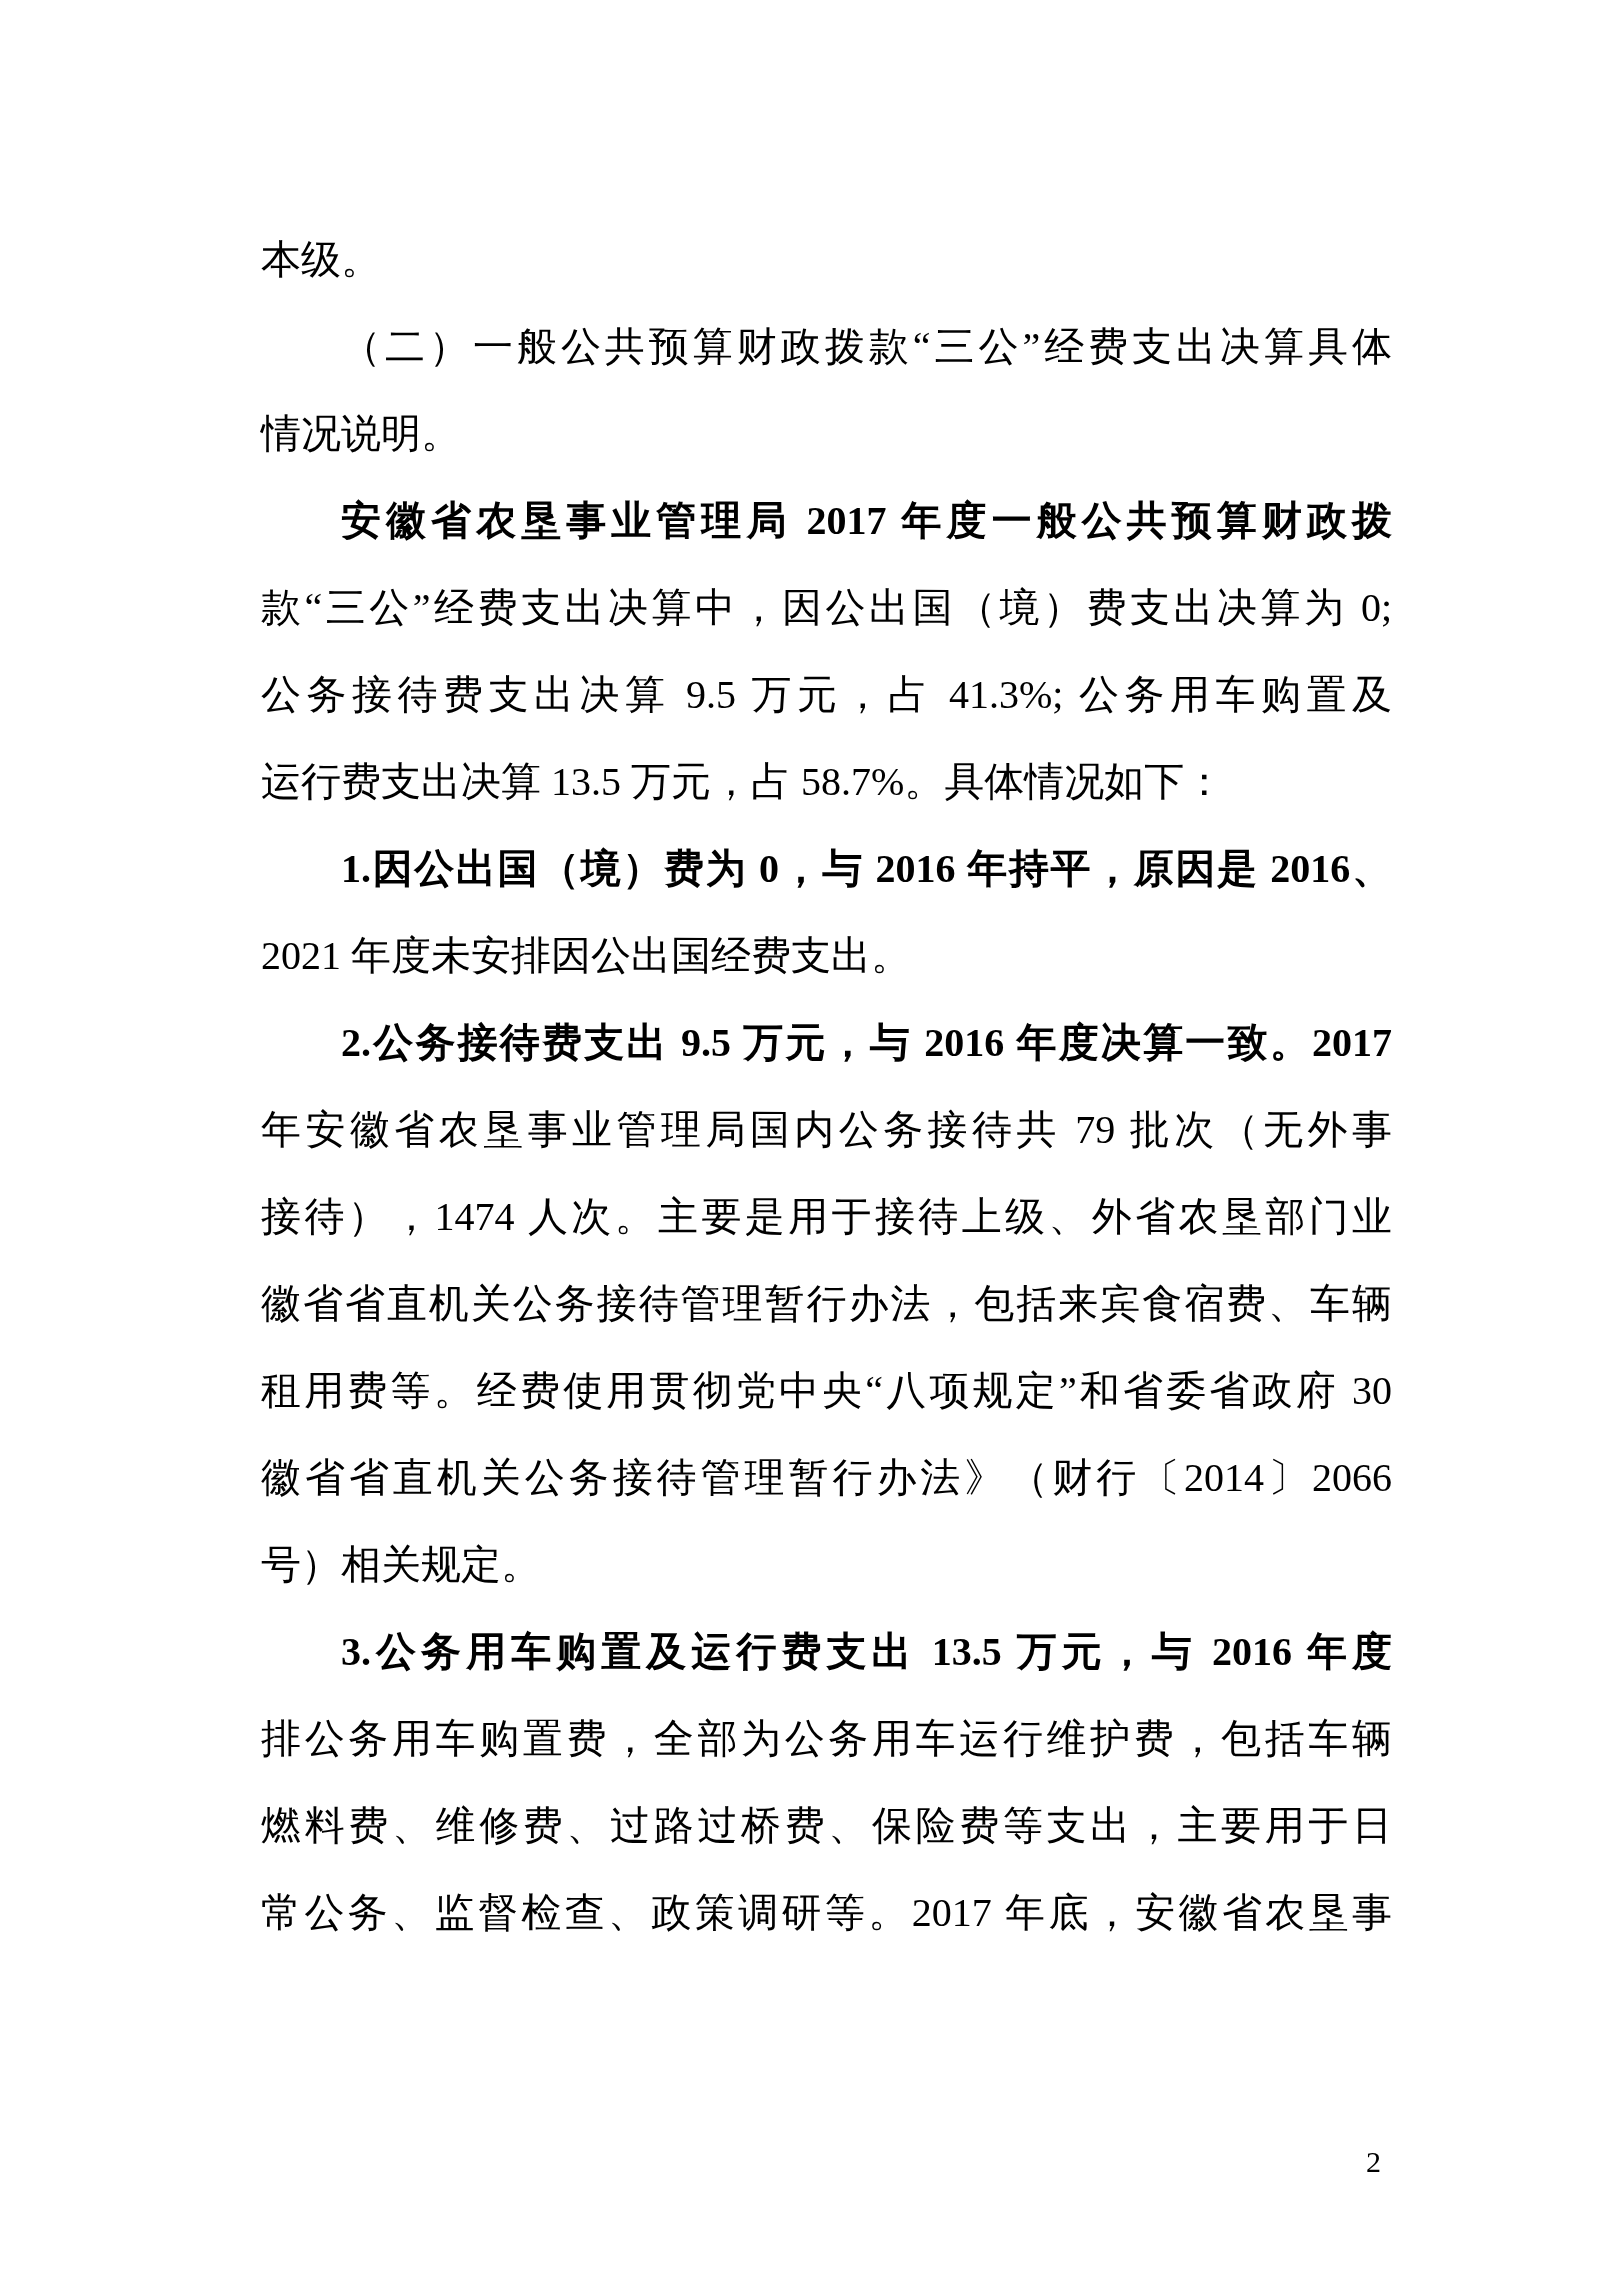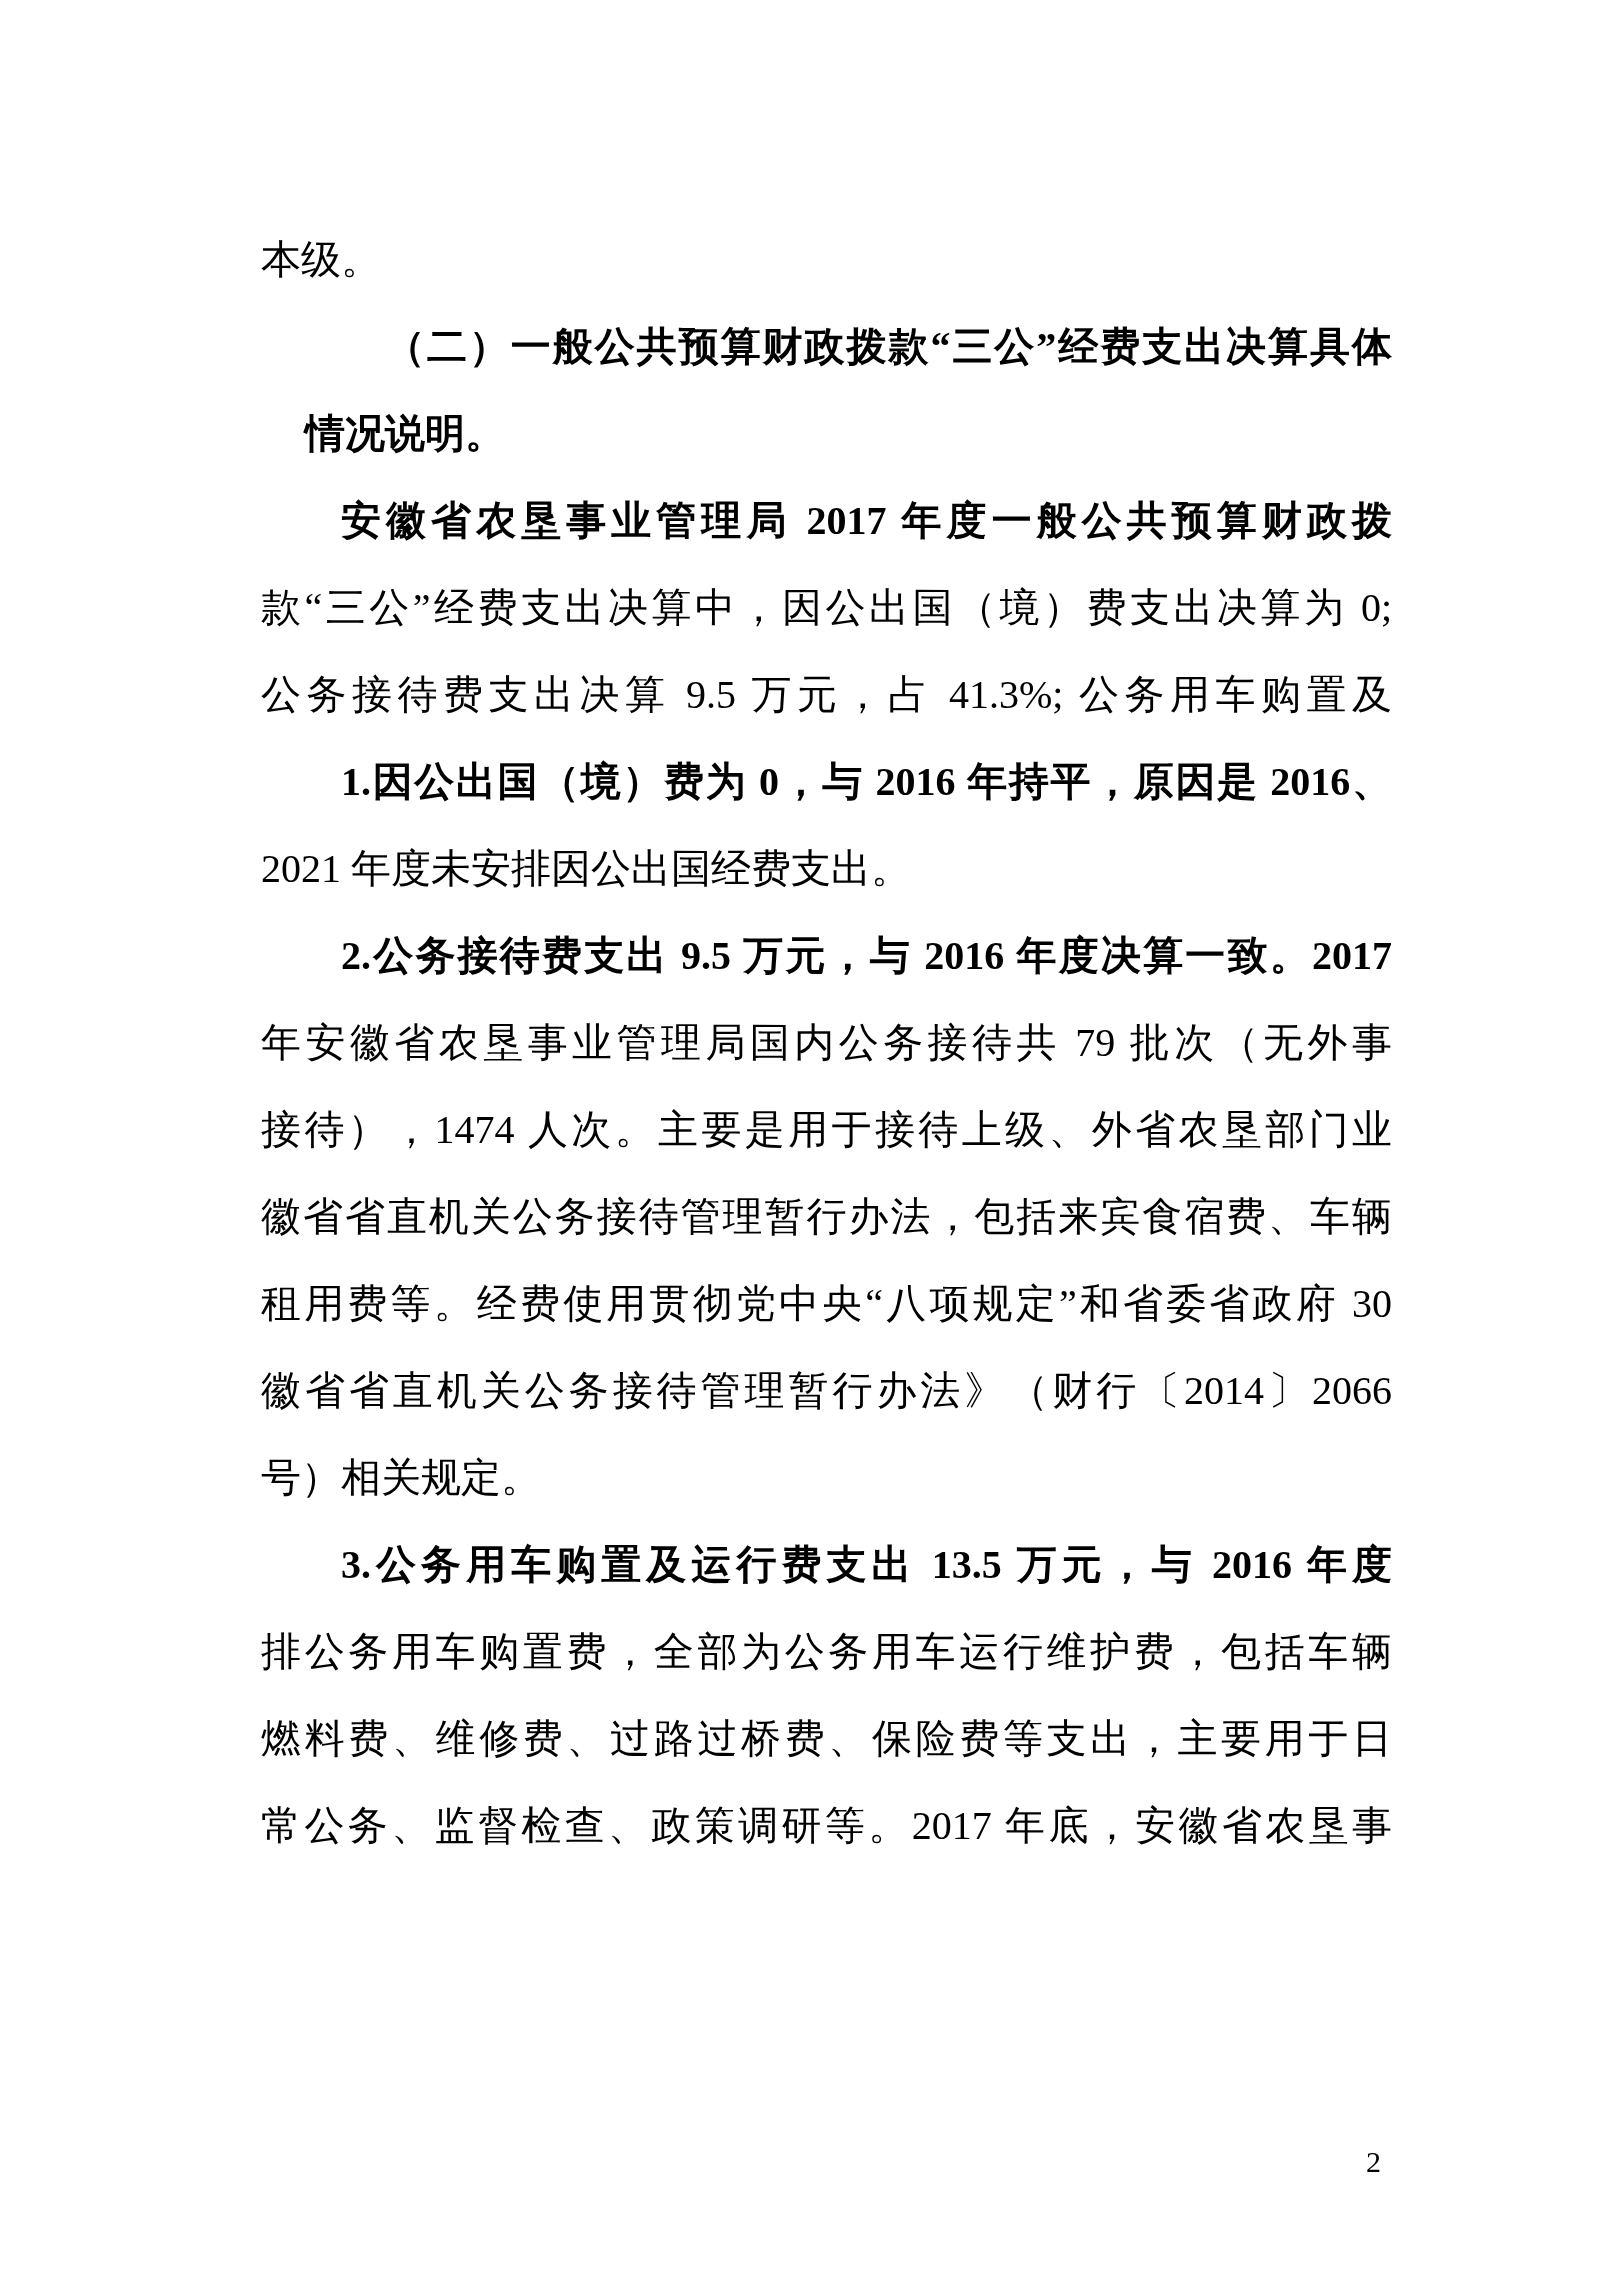--- a/index.html
+++ b/index.html
@@ -39,22 +39,21 @@
   .line.justify {
     text-align: justify;
     text-align-last: justify;
     text-justify: inter-character;
   }
   .line.indent {
     text-indent: 2em;
     font-weight: bold;
   }
   .line.bold {
-    font-weight: bold;
-    margin-left: 44px;
+    font-weight: normal;
   }
   .page-number {
     position: absolute;
     left: 1366px;
     top: 2144px;
     font-size: 30px;
     line-height: 1.2;
     text-align: left;
   }
 </style>
@@ -62,20 +61,21 @@
 <body>
 
 <div class="page">
   <div class="text-block" id="text-block">
       <div class="line">本级。</div>
       <div class="line justify indent bold">（二）一般公共预算财政拨款“三公”经费支出决算具体</div>
       <div class="line bold">情况说明。</div>
       <div class="line justify indent">安徽省农垦事业管理局 2017 年度一般公共预算财政拨</div>
       <div class="line justify">款“三公”经费支出决算中，因公出国（境）费支出决算为 0;</div>
       <div class="line justify">公务接待费支出决算 9.5 万元，占 41.3%; 公务用车购置及</div>
+      <div class="line">运行费支出决算 13.5 万元，占 58.7%。具体情况如下：</div>
       <div class="line justify indent">1.因公出国（境）费为 0，与 2016 年持平，原因是 2016、</div>
       <div class="line">2021 年度未安排因公出国经费支出。</div>
       <div class="line justify indent">2.公务接待费支出 9.5 万元，与 2016 年度决算一致。2017</div>
       <div class="line justify">年安徽省农垦事业管理局国内公务接待共 79 批次（无外事</div>
       <div class="line justify">接待），1474 人次。主要是用于接待上级、外省农垦部门业</div>
       <div class="line justify">徽省省直机关公务接待管理暂行办法，包括来宾食宿费、车辆</div>
       <div class="line justify">租用费等。经费使用贯彻党中央“八项规定”和省委省政府 30</div>
       <div class="line justify">徽省省直机关公务接待管理暂行办法》（财行〔2014〕2066</div>
       <div class="line">号）相关规定。</div>
       <div class="line justify indent">3.公务用车购置及运行费支出 13.5 万元，与 2016 年度</div>

